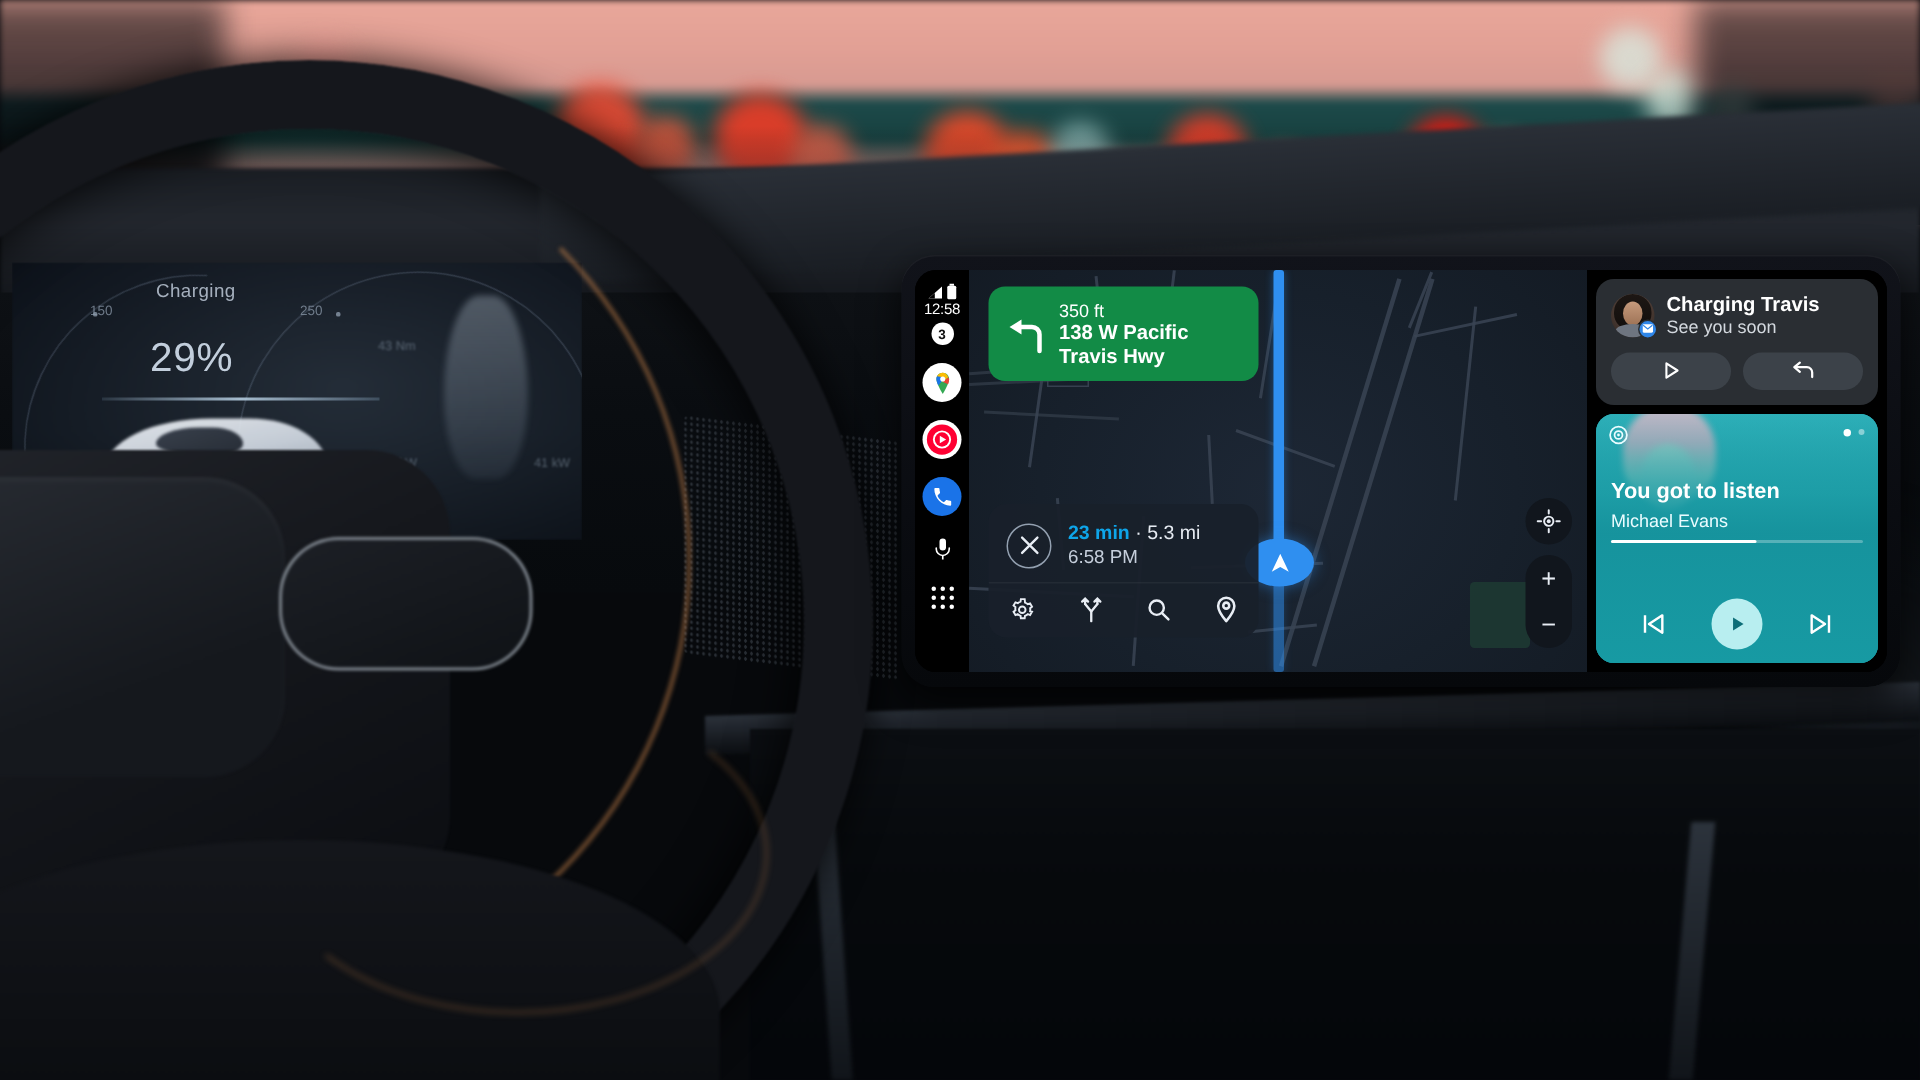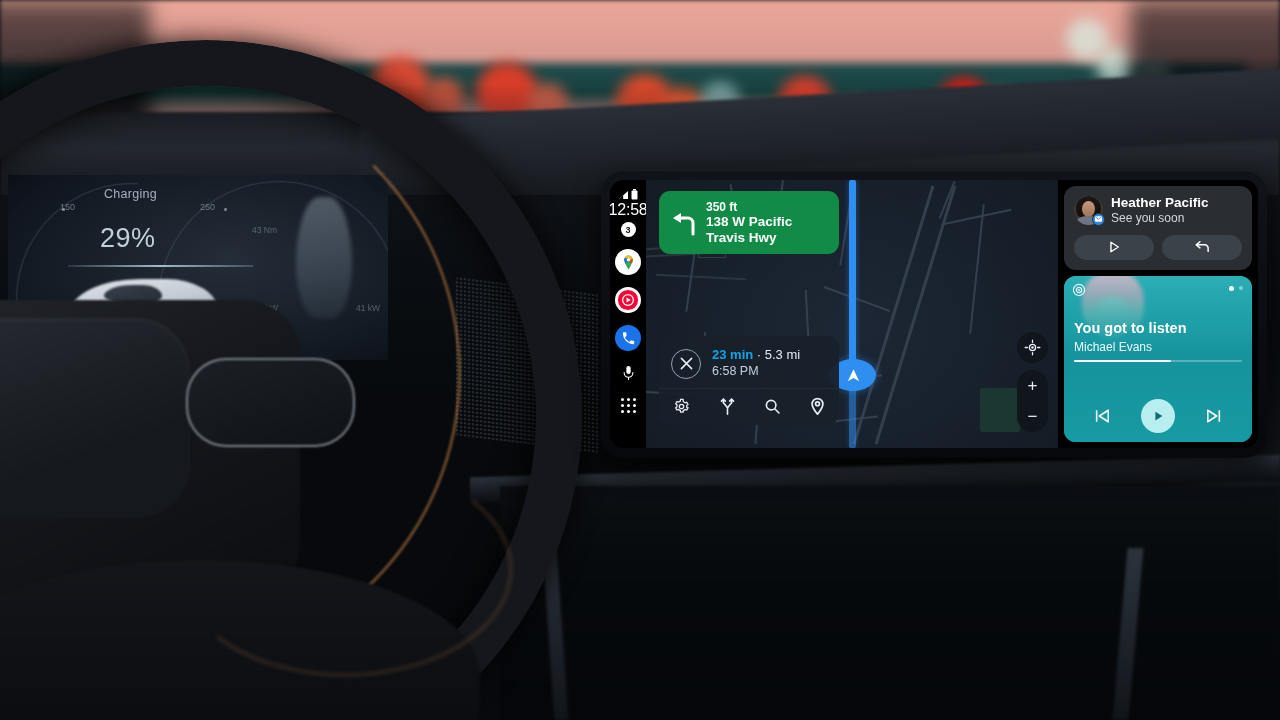--- a/index.html
+++ b/index.html
@@ -91,21 +91,21 @@
   .display-bezel{position:absolute;left:601px;top:170px;width:666px;height:288px;border-radius:22px;
     background:linear-gradient(180deg,#11131a 0%,#0a0c11 60%,#06080b 100%);
     box-shadow:0 10px 26px rgba(0,0,0,.75), inset 0 1px 0 rgba(255,255,255,.05);}
   .display{position:absolute;left:610px;top:180px;width:648px;height:268px;border-radius:14px;
     overflow:hidden;background:#000;display:flex;}
 
   
   .sidebar{width:36px;flex:0 0 36px;background:#000;display:flex;flex-direction:column;
     align-items:center;padding-top:9px;box-sizing:border-box;}
   .status-row{display:flex;align-items:center;gap:2px;height:11px;}
-  .clock{font-size:16px;color:#fff;margin-top:1px;letter-spacing:-.2px;}
+  .clock{font-size:10px;color:#fff;margin-top:1px;letter-spacing:-.2px;}
   .badge{width:15px;height:15px;border-radius:50%;background:#fff;color:#111;font-size:9px;
     display:flex;align-items:center;justify-content:center;margin-top:3px;font-weight:bold;}
   .app-icon{width:26px;height:26px;border-radius:50%;margin-top:12px;display:flex;
     align-items:center;justify-content:center;}
   .ic-maps{background:#fff;}
   .ic-ytm{background:#fff;}
   .ic-phone{background:#1a73e8;}
   .mic-wrap{margin-top:14px;}
   .grid-wrap{margin-top:16px;}
   .dot3{display:grid;grid-template-columns:repeat(3,3px);grid-gap:3px;}
@@ -120,21 +120,21 @@
   .route{position:absolute;background:#2f8ff0;border-radius:2px;
     box-shadow:0 0 6px rgba(47,143,240,.45);}
   .puck{position:absolute;width:46px;height:32px;border-radius:50%;background:#2f8ff0;
     display:flex;align-items:center;justify-content:center;box-shadow:0 0 10px rgba(47,143,240,.5);}
   .parkpatch{position:absolute;background:#1d3b33;opacity:.85;border-radius:3px;}
 
   
   .nav-banner{position:absolute;left:13px;top:11px;width:180px;height:63px;border-radius:11px;
     background:#128b46;display:flex;align-items:center;padding:0 10px;box-sizing:border-box;gap:9px;}
   .nav-text{color:#fff;line-height:1.18;}
-  .nav-dist{font-size:12px;font-weight:bold;}
+  .nav-dist{font-size:12px;font-weight:normal;}
   .nav-street{font-size:13.5px;font-weight:bold;}
 
   
   .eta-card{position:absolute;left:13px;top:156px;width:180px;border-radius:12px;
     background:rgba(24,32,43,.94);overflow:hidden;}
   .eta-top{display:flex;align-items:center;gap:11px;padding:11px 12px 8px 12px;}
   .eta-close{width:28px;height:28px;border-radius:50%;border:1.5px solid #93a0b0;
     display:flex;align-items:center;justify-content:center;flex:0 0 28px;}
   .eta-line1{font-size:13px;line-height:1.25;}
   .eta-min{color:#0ea5e9;font-weight:bold;}
@@ -470,21 +470,21 @@
               <div class="av-body"></div>
             </div>
             <div class="av-badge">
               <svg width="7" height="6" viewBox="0 0 10 8">
                   <rect x="0" y="0" width="10" height="8" rx="1.4" fill="#fff"></rect>
                   <path d="M0.6 0.9 L5 4.4 L9.4 0.9" stroke="#2f86e8" stroke-width="1.1" fill="none"></path>
                 </svg>
             </div>
           </div>
           <div>
-            <div class="msg-name">Heather Pacific</div>
+            <div class="msg-name">Charging Travis</div>
             <div class="msg-sub">See you soon</div>
           </div>
         </div>
         <div class="msg-actions">
           <div class="pill">
             <span>
               <svg width="14" height="14" viewBox="0 0 16 16" fill="none" stroke="#fff" stroke-width="1.6" stroke-linejoin="round">
                   <path d="M4.5 2.6 L13 8 L4.5 13.4 Z"></path>
                 </svg>
             </span>

